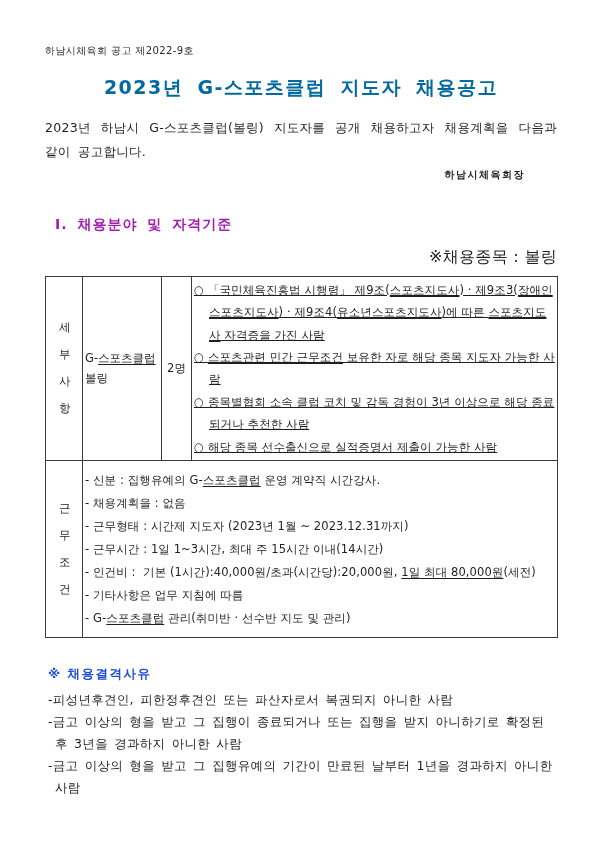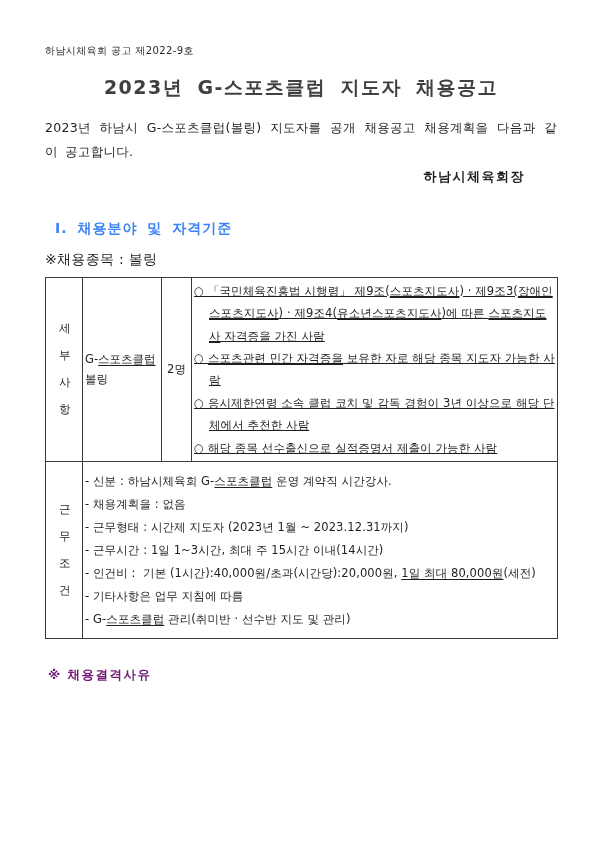--- a/index.html
+++ b/index.html
@@ -24,58 +24,59 @@
     letter-spacing: 0.4px;
     color: #2a2a2a;
   }
   .doc-title {
     margin-top: 17px;
     text-align: center;
     font-size: 19px;
     font-weight: bold;
     letter-spacing: 1.5px;
     word-spacing: 6px;
-    color: #404040;
+    color: #0369a1;
   }
   .intro {
     margin-top: 15px;
     font-size: 12.5px;
     line-height: 1.95;
     letter-spacing: 0.3px;
     word-spacing: 3px;
     text-align: justify;
   }
   .date-line {
     margin-top: 7px;
     text-align: right;
     font-size: 12.5px;
     word-spacing: 3px;
     padding-right: 34px;
   }
   .signature-line {
     margin-top: 3px;
     text-align: right;
-    font-size: 13px;
+    font-size: 10px;
     font-weight: bold;
     letter-spacing: 1.5px;
     padding-right: 32px;
   }
   .sec-heading {
     margin-top: 34px;
     margin-left: 10px;
     font-size: 14px;
     font-weight: bold;
     letter-spacing: 1px;
     word-spacing: 4px;
-    color: #3b82f6;
+    color: #a21caf;
   }
   .note {
     margin-top: 13px;
-    font-size: 14px;
+    font-size: 16px;
     letter-spacing: 0.3px;
+    text-align: right;
   }
   table.recruit {
     margin-top: 8px;
     border-collapse: collapse;
     width: 512px;
     table-layout: fixed;
   }
   table.recruit th, table.recruit td {
     border: 1px solid #3a3a3a;
     font-size: 11.5px;
@@ -121,21 +122,21 @@
     line-height: 2.0;
     letter-spacing: 0.1px;
     white-space: pre-wrap;
   }
   .ul { text-decoration: underline; text-underline-offset: 2px; }
   .disq { margin-top: 28px; margin-left: 3px; }
   .disq-heading {
     font-size: 12.5px;
     font-weight: bold;
     letter-spacing: 1.5px;
-    color: #701a75;
+    color: #1d4ed8;
   }
   .disq-items { margin-top: 6px; }
   .disq-line {
     font-size: 12.5px;
     line-height: 1.76;
     letter-spacing: 0.3px;
     word-spacing: 2px;
     padding-left: 7px;
     text-indent: -7px;
     white-space: pre-wrap;
@@ -143,21 +144,21 @@
 </style>
 </head>
 <body>
 
 <div class="page">
 
   <div class="notice-no">하남시체육회 공고 제2022-9호</div>
 
   <div class="doc-title">2023년 G-스포츠클럽 지도자 채용공고</div>
 
-  <div class="intro">2023년 하남시 G-스포츠클럽(볼링) 지도자를 공개 채용공고 채용계획을 다음과 같이 공고합니다.</div>
+  <div class="intro">2023년 하남시 G-스포츠클럽(볼링) 지도자를 공개 채용하고자 채용계획을 다음과 같이 공고합니다.</div>
 
 
   <div class="signature-line">하남시체육회장</div>
 
   <div class="sec-heading">Ⅰ. 채용분야 및 자격기준</div>
 
   <div class="note">※채용종목 : 볼링</div>
 
   <table class="recruit">
     <colgroup>
@@ -174,42 +175,47 @@
       <td class="cell-center">
         <div class="field-lines">
               <div class="field-line"><span>G-</span><span class="ul">스포츠클럽</span></div>
               <div class="field-line"><span>볼링</span></div>
             </div>
       </td>
       <td class="cell-center">2명</td>
       <td class="cell-crit">
         <div>
               <div class="crit-line"><span>○ 「국민체육진흥법 시행령」 제9조(</span><span class="ul">스포츠지도사</span><span>) · 제9조3(</span><span class="ul">장애인스포츠지도사</span><span>) · 제9조4(</span><span class="ul">유소년스포츠지도사</span><span>)에 따른 </span><span class="ul">스포츠지도사</span><span> 자격증을 가진 사람</span></div>
-              <div class="crit-line"><span>○ </span><span class="ul">스포츠관련 민간 자격증을</span><span> 보유한 자로 해당 종목 지도자 가능한 사람</span></div>
-              <div class="crit-line"><span>○ 응시제한연령 소속 클럽 코치 및 감독 경험이 3년 이상으로 해당 단체에서 추천한 사람</span></div>
+              <div class="crit-line"><span>○ </span><span class="ul">스포츠관련 민간 근무조건</span><span> 보유한 자로 해당 종목 지도자 가능한 사람</span></div>
+              <div class="crit-line"><span>○ 종목별협회 소속 클럽 코치 및 감독 경험이 3년 이상으로 해당 종료되거나 추천한 사람</span></div>
               <div class="crit-line"><span>○ 해당 종목 선수출신으로 실적증명서 제출이 가능한 사람</span></div>
             </div>
       </td>
     </tr>
     <tr>
       <td style="height:172px;">
         <div class="vstack4">근무조건</div>
       </td>
       <td class="cell-detail" colspan="3">
         <div>
-              <div class="detail-line"><span>- 신분 : 하남시체육회 G-</span><span class="ul">스포츠클럽</span><span> 운영 계약직 시간강사.</span></div>
+              <div class="detail-line"><span>- 신분 : 집행유예의 G-</span><span class="ul">스포츠클럽</span><span> 운영 계약직 시간강사.</span></div>
               <div class="detail-line"><span>- 채용계획을 : 없음</span></div>
               <div class="detail-line"><span>- 근무형태 : 시간제 지도자 (2023년 1월 ~ 2023.12.31까지)</span></div>
               <div class="detail-line"><span>- 근무시간 : 1일 1~3시간, 최대 주 15시간 이내(14시간)</span></div>
               <div class="detail-line"><span>- 인건비 :  기본 (1시간):40,000원/초과(시간당):20,000원, </span><span class="ul">1일 최대 80,000원</span><span>(세전)</span></div>
               <div class="detail-line"><span>- 기타사항은 업무 지침에 따름</span></div>
               <div class="detail-line"><span>- G-</span><span class="ul">스포츠클럽</span><span> 관리(취미반 · 선수반 지도 및 관리)</span></div>
             </div>
       </td>
     </tr>
   </tbody>
     </table>
 
   <div class="disq">
     <div class="disq-heading">※ 채용결격사유</div>
+    <div class="disq-items">
+        <div class="disq-line">-피성년후견인, 피한정후견인 또는 파산자로서 복권되지 아니한 사람</div>
+        <div class="disq-line">-금고 이상의 형을 받고 그 집행이 종료되거나 또는 집행을 받지 아니하기로 확정된 후 3년을 경과하지 아니한 사람</div>
+        <div class="disq-line">-금고 이상의 형을 받고 그 집행유예의 기간이 만료된 날부터 1년을 경과하지 아니한 사람</div>
+      </div>
   </div>
 
 </div>
 
 </body></html>

